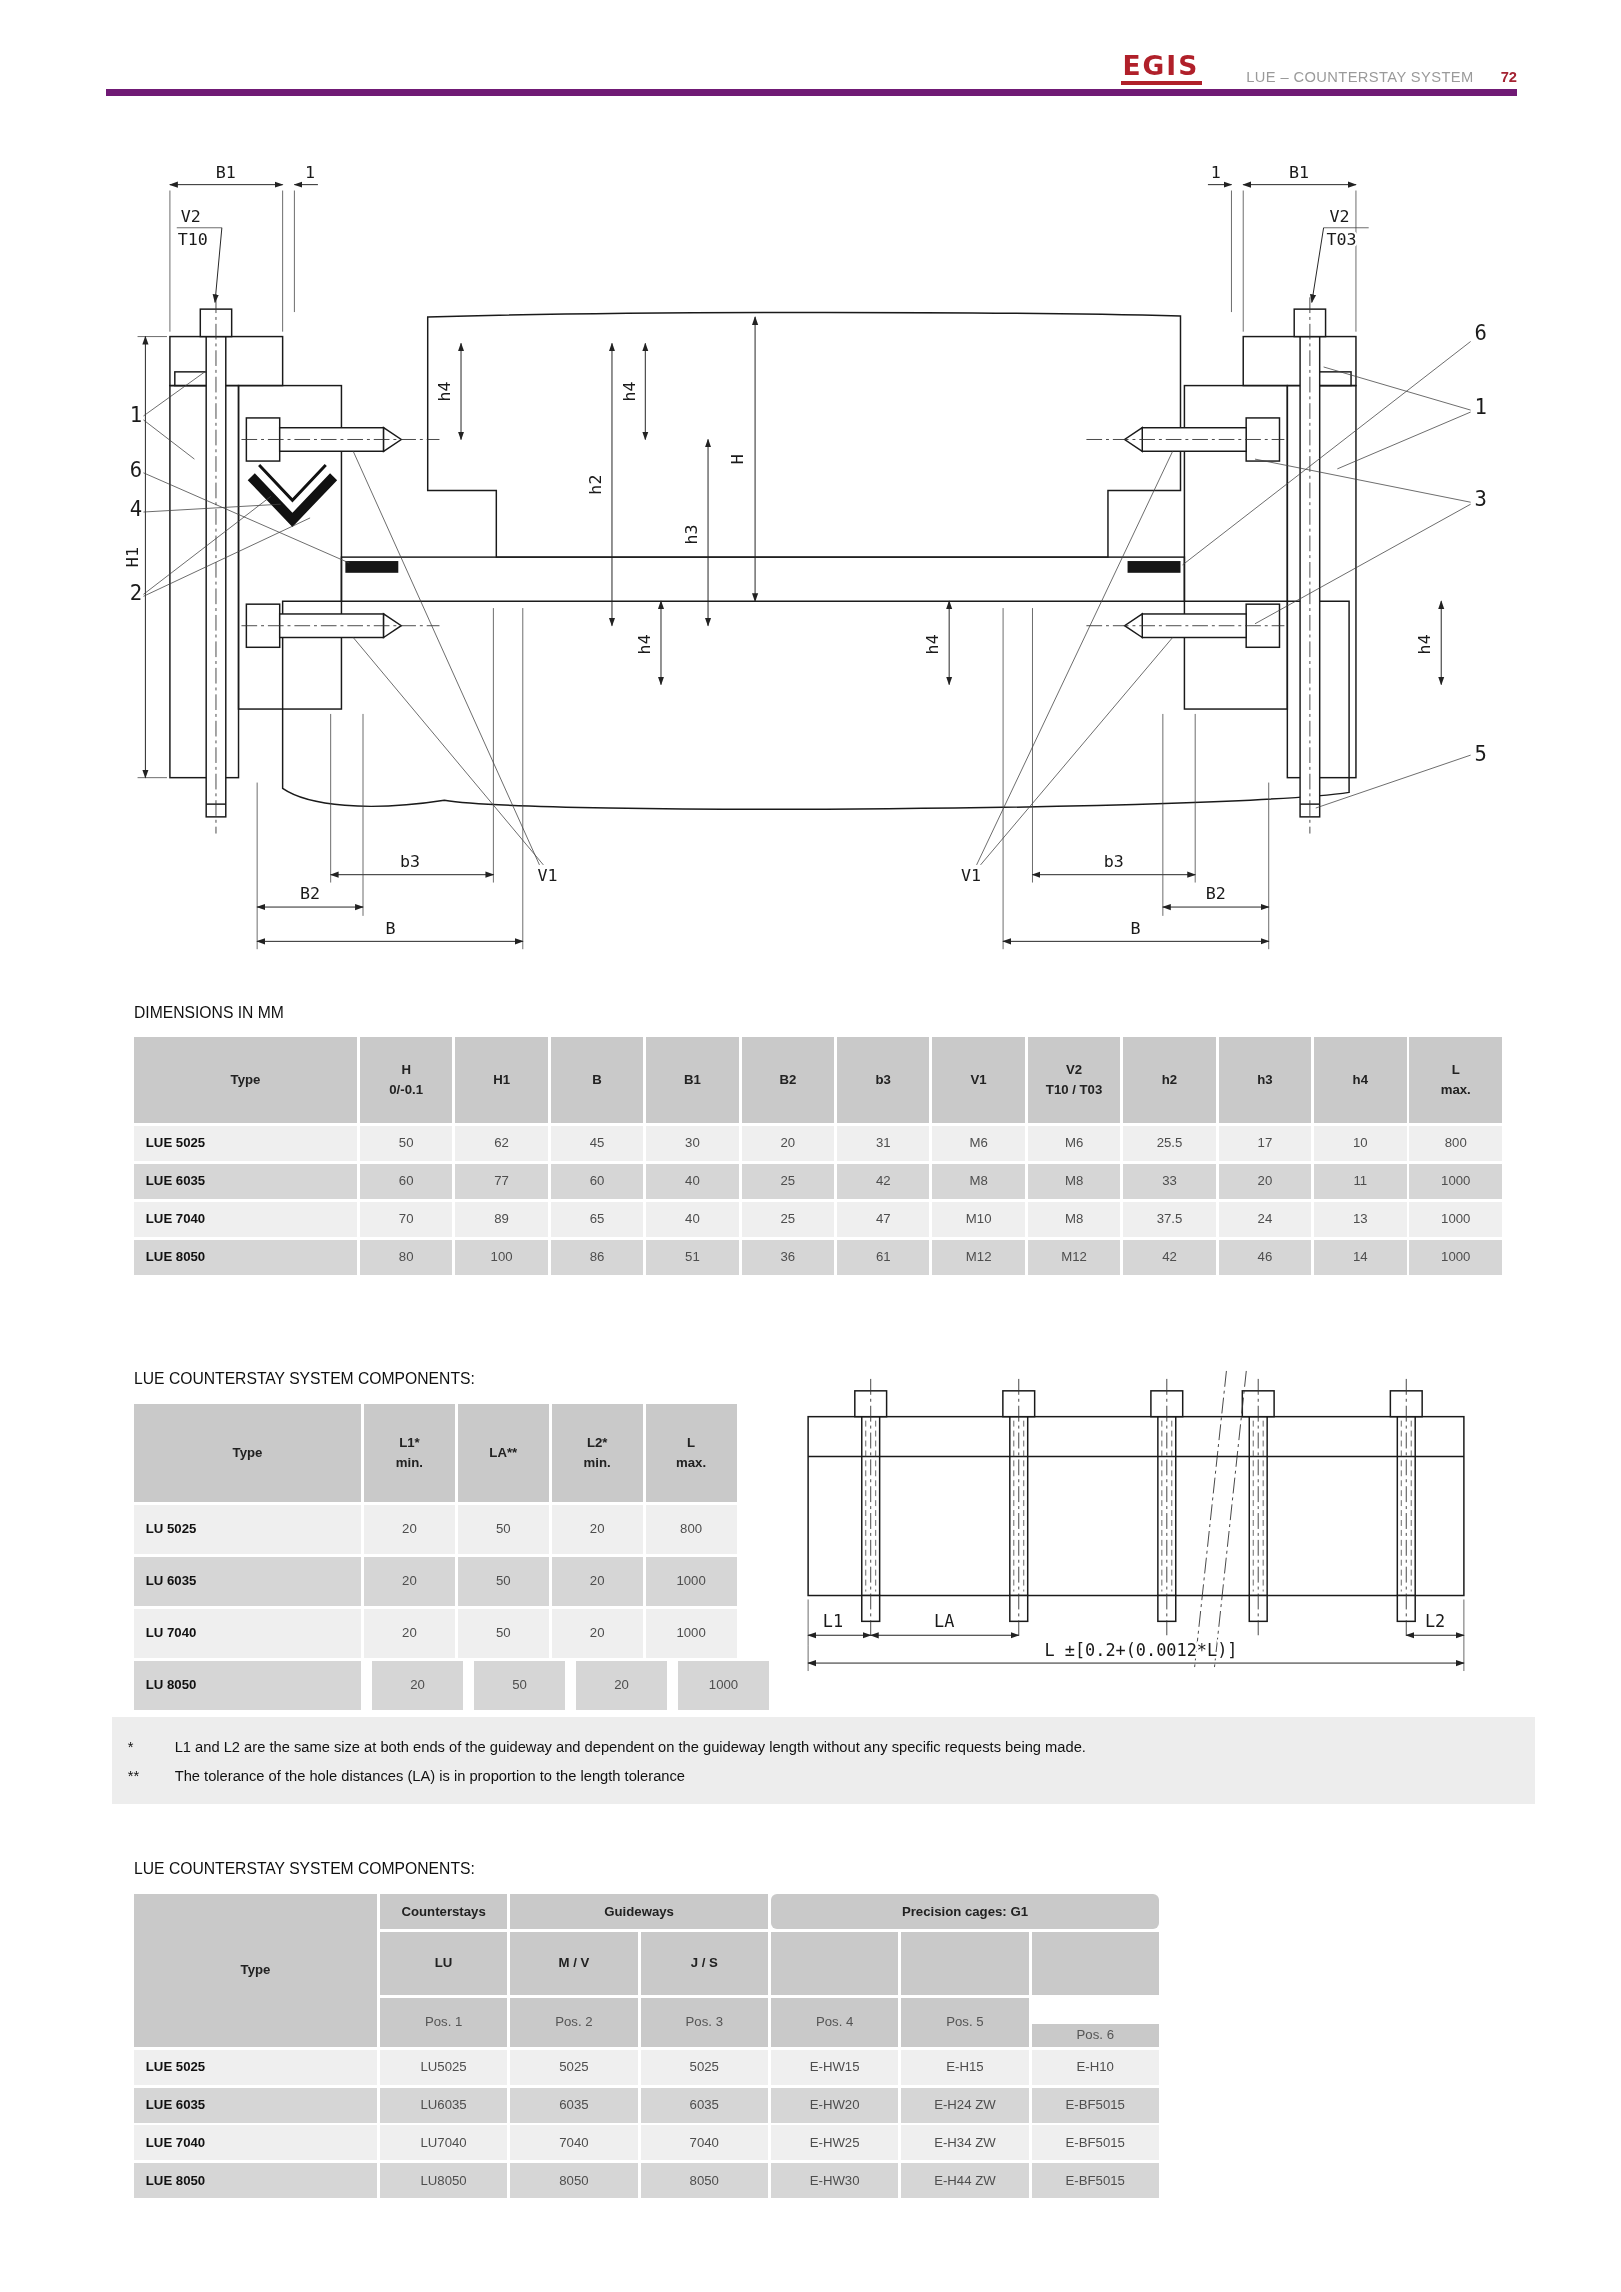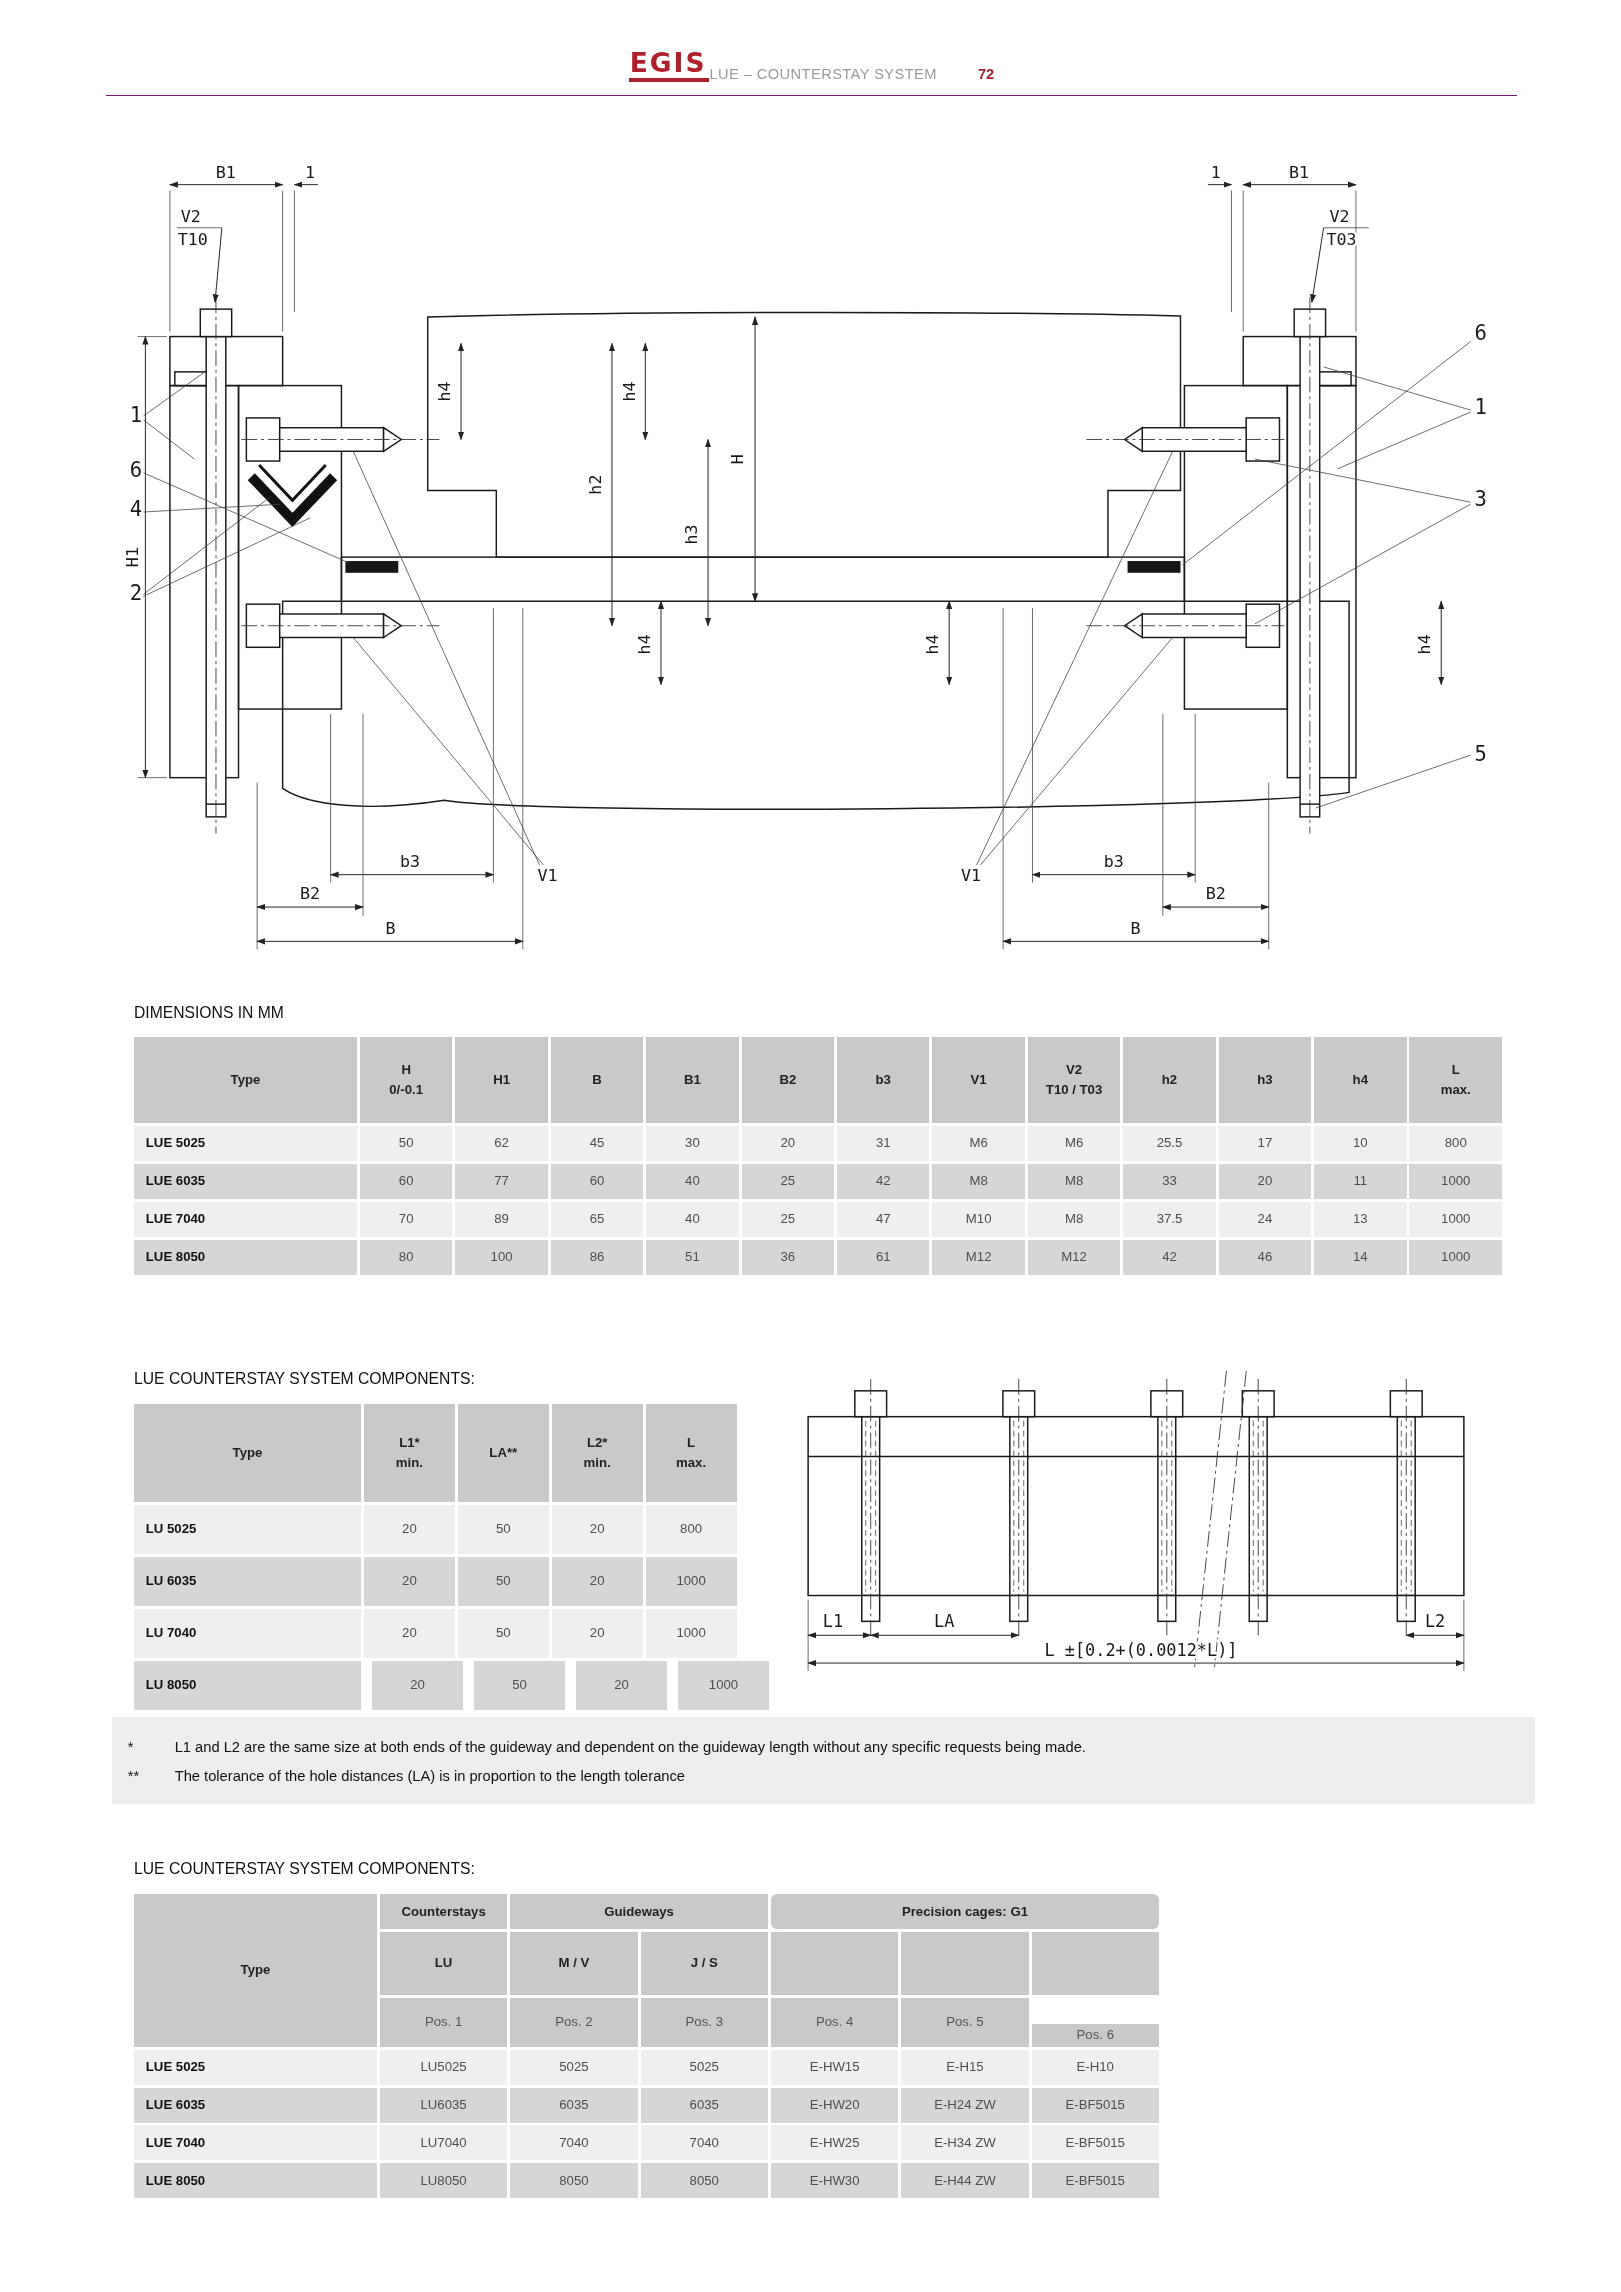--- a/index.html
+++ b/index.html
@@ -1,24 +1,24 @@
 <!DOCTYPE html>
 <html><head>
 <meta charset="utf-8">
 <style>
   html,body{margin:0;padding:0;background:#fff;}
   .page{position:relative;width:1621px;height:2293px;background:#fff;overflow:hidden;
         font-family:"Liberation Sans",sans-serif;color:#111;}
   
   .hdr{position:absolute;left:106px;right:104px;top:47px;height:49px;
-       border-bottom:1px solid #701a75;display:flex;justify-content:center;
-       align-items:flex-end;padding-bottom:13px;box-sizing:border-box;}
+       border-bottom:7px solid #701a75;display:flex;justify-content:flex-end;
+       align-items:flex-end;padding-bottom:4px;box-sizing:border-box;}
   .logo{font-family:"DejaVu Sans",sans-serif;font-size:26.5px;font-weight:bold;color:#b0202a;
         letter-spacing:2px;line-height:1;border-bottom:4.9px solid #b0202a;padding:0 2.9px 2px 1px;}
-  .hdr-right{display:flex;align-items:baseline;gap:41px;}
+  .hdr-right{display:flex;align-items:baseline;gap:27px;margin-left:44px;}
   .hdr-title{font-size:14.7px;color:#9a9a9a;letter-spacing:0.4px;}
   .hdr-page{font-size:14.7px;font-weight:bold;color:#a42333;}
   
   .sec-title{position:absolute;font-size:15.7px;color:#111;}
   
   .trow{display:grid;gap:2.9px;margin-bottom:2.9px;}
   .t1{grid-template-columns:223px repeat(12,1fr);}
   .t2{grid-template-columns:227px repeat(4,91px);}
   .t3{grid-template-columns:243px repeat(6,1fr);}
   .h88{grid-auto-rows:86px;} .h100{grid-auto-rows:98px;} .h36{grid-auto-rows:35px;}

